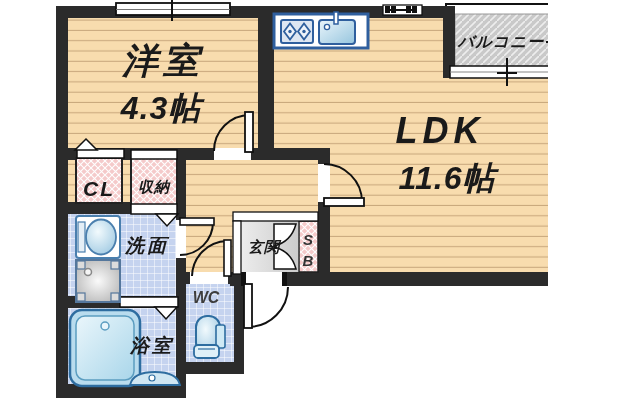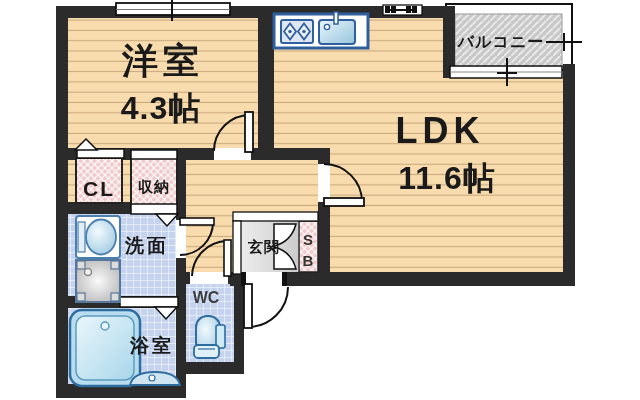--- a/index.html
+++ b/index.html
@@ -1,16 +1,16 @@
 <!DOCTYPE html>
 <html><head>
 <meta charset="utf-8">
 <style>
   html,body{margin:0;padding:0;background:#ffffff;}
-  .stage{width:640px;height:400px;position:relative;background:#7dd3fc;overflow:hidden;}
+  .stage{width:548px;height:400px;position:relative;background:#7dd3fc;overflow:hidden;font-style:italic;}
   svg{display:block;}
   text{font-family:"Liberation Sans","DejaVu Sans",sans-serif;fill:#1a1a1a;}
   .room-big{font-size:36px;font-weight:bold;letter-spacing:5px;}
   .room-size{font-size:32px;font-weight:bold;letter-spacing:1px;}
   .room-med{font-size:19px;font-weight:bold;letter-spacing:3px;}
   .room-sm{font-size:15px;font-weight:bold;letter-spacing:1px;}
   .balcony-t{font-size:16px;font-weight:bold;letter-spacing:1px;}
   .cl-t{font-size:21px;font-weight:bold;letter-spacing:2px;}
   .wc-t{font-size:16px;font-weight:bold;fill:#3d3d3d;}
   .sb-t{font-size:15px;font-weight:bold;fill:#333;}

